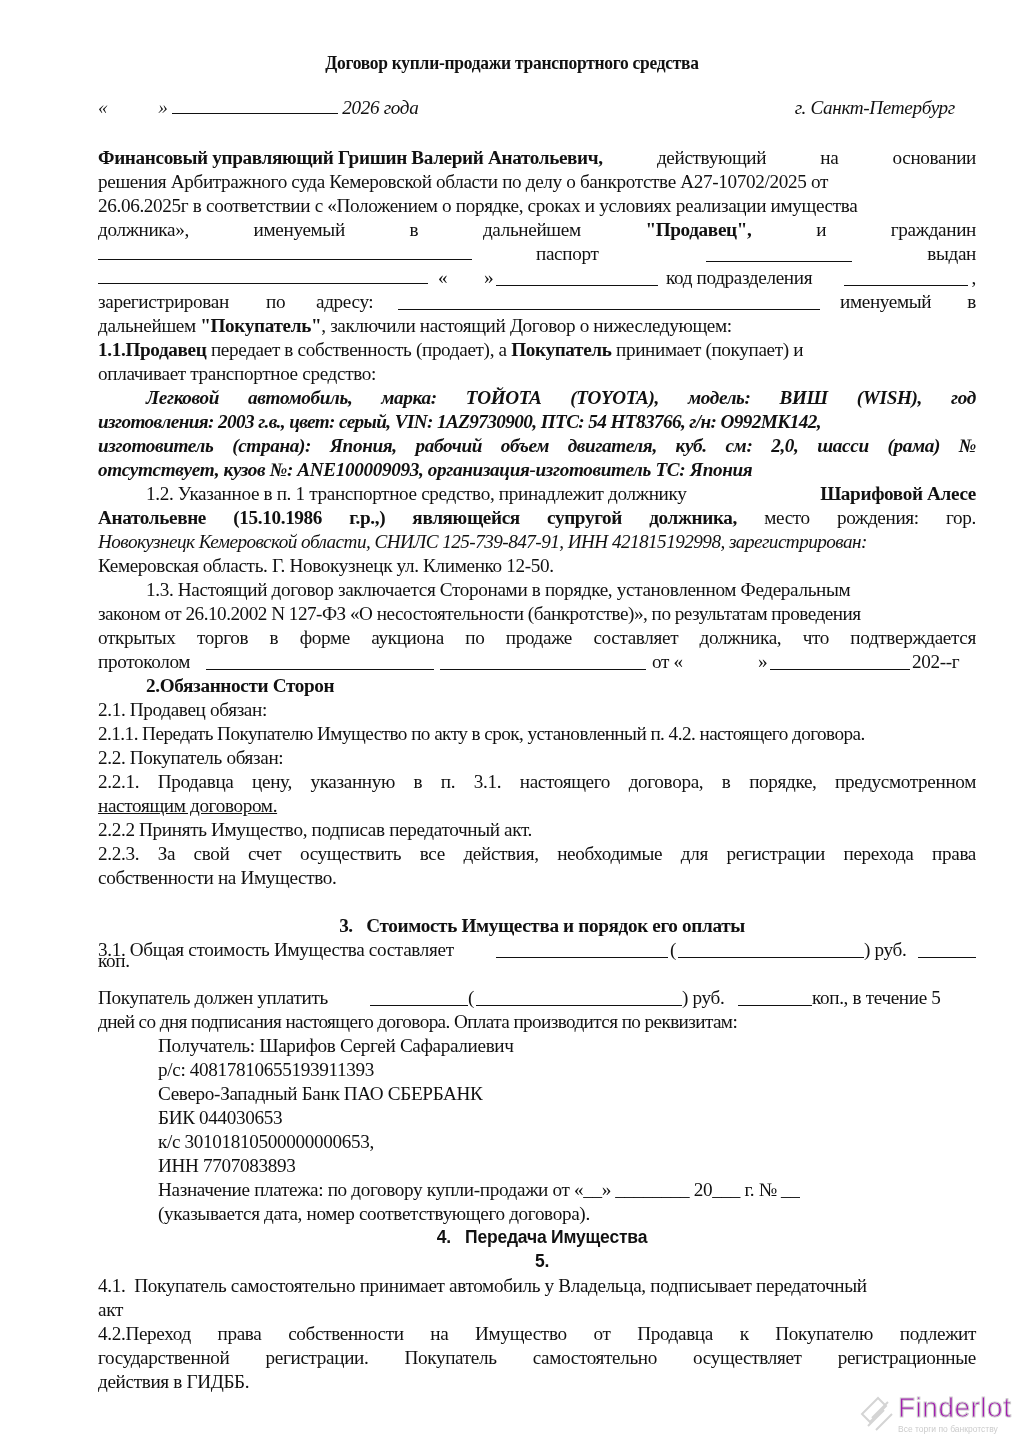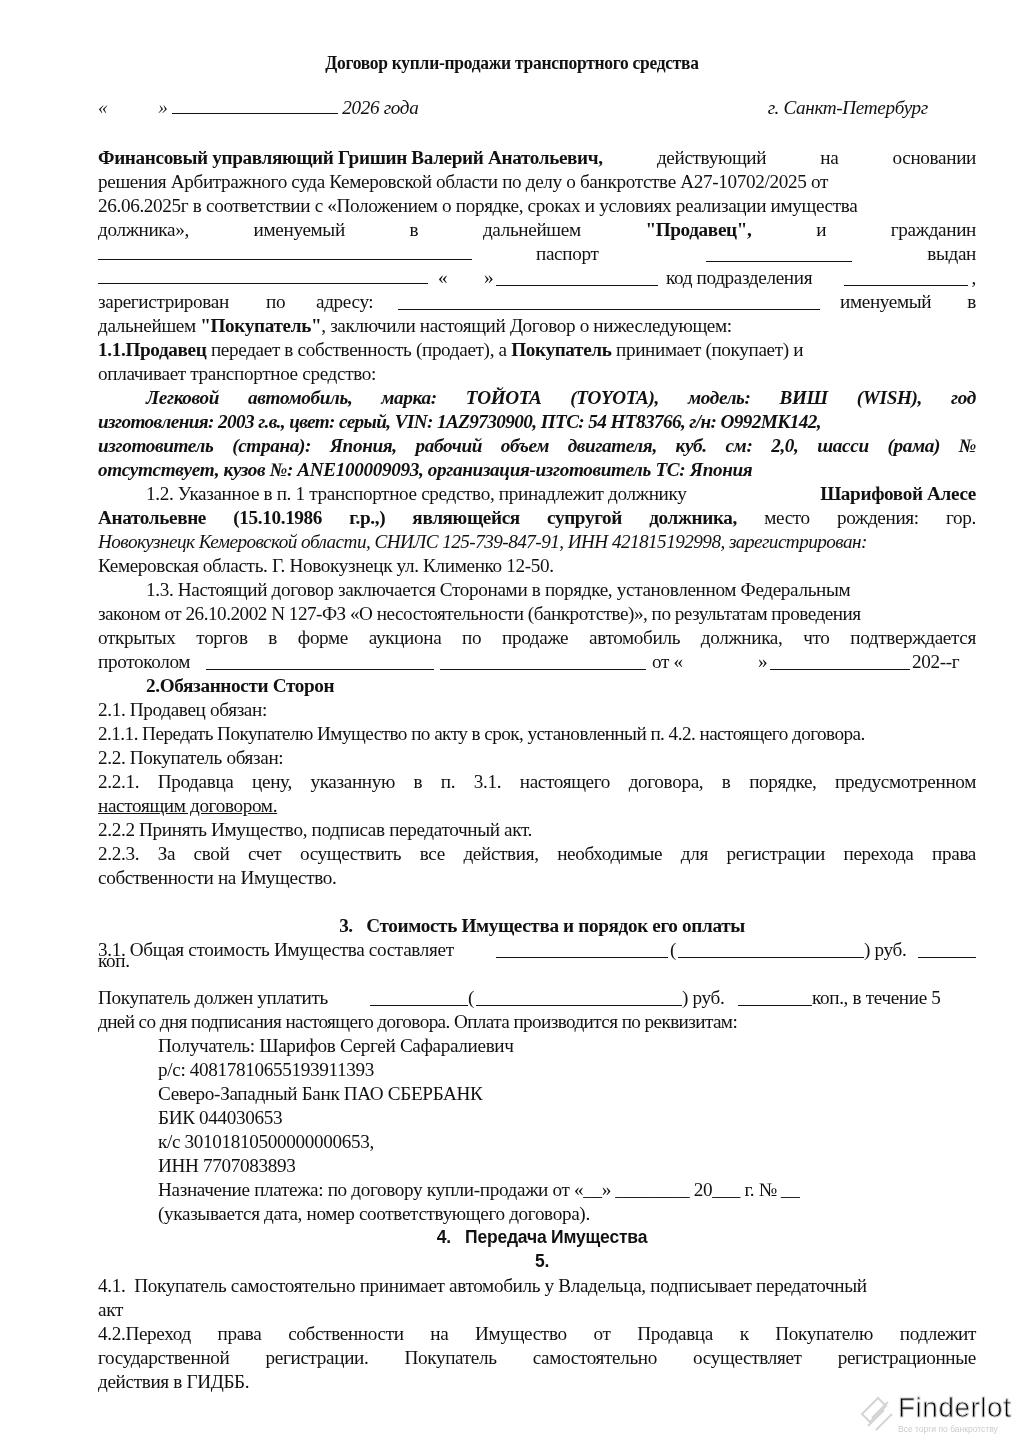--- a/index.html
+++ b/index.html
@@ -20,37 +20,37 @@
   .i { font-style: italic; }
   .u { display: inline-block; border-bottom: 1px solid #111; height: 17px; vertical-align: baseline; }
   .title { position: absolute; left: 0; width: 1024px; top: 52px; text-align: center;
     font-size: 19px; font-weight: bold; letter-spacing: -0.3px; transform: scaleX(0.92); }
   .calibri { font-family: "Liberation Sans", "DejaVu Sans", sans-serif; font-weight: bold; font-size: 17.5px; letter-spacing: -0.2px; }
   .watermark {
     position: absolute; left: 858px; top: 1392px; width: 160px; height: 48px;
     color: #d9d9d9; font-family: "Liberation Sans", sans-serif;
   }
   .watermark .logo { position: absolute; left: 0; top: 4px; width: 38px; height: 36px; }
-  .watermark .name { position: absolute; left: 40px; top: 0px; font-size: 28px; letter-spacing: 0.5px; -webkit-text-stroke: 1px #cfcfcf; color: #000000; }
+  .watermark .name { position: absolute; left: 40px; top: 0px; font-size: 28px; letter-spacing: 0.5px; -webkit-text-stroke: 1px #cfcfcf; color: #a21caf; }
   .watermark .tag { position: absolute; left: 40px; top: 32px; font-size: 8.5px; color: #cccccc; white-space: nowrap; }
 </style>
 </head>
 <body>
 
 <div class="page">
 
   <div class="title">Договор купли-продажи транспортного средства</div>
 
   <div class="line i" style="top:96px;">
     <span>«</span>
     <span style="display:inline-block;width:42px;"></span>
     <span>»</span>
     <span class="u" style="width:166px;"></span>
     <span>2026 года</span>
-    <span style="position:absolute;right:48px;top:0;">г. Санкт-Петербург</span>
+    <span style="position:absolute;right:21px;top:0;">г. Санкт-Петербург</span>
   </div>
 
   <div class="line just" style="top:146px;">
     <span class="b">Финансовый управляющий Гришин Валерий Анатольевич,</span>
     <span>действующий</span>
     <span>на</span>
     <span>основании</span>
   </div>
   <div class="line" style="top:170px;">решения Арбитражного суда Кемеровской области по делу о банкротстве А27-10702/2025 от</div>
   <div class="line" style="top:194px;">26.06.2025г в соответствии с «Положением о порядке, сроках и условиях реализации имущества</div>
@@ -143,21 +143,21 @@
   <div class="line" style="top:578px;left:146px;width:830px;">1.3. Настоящий договор заключается Сторонами в порядке, установленном Федеральным</div>
   <div class="line" style="top:602px;letter-spacing:-0.5px;">законом от 26.10.2002 N 127-ФЗ «О несостоятельности (банкротстве)», по результатам проведения</div>
   <div class="line just" style="top:626px;">
     <span>открытых</span>
     <span>торгов</span>
     <span>в</span>
     <span>форме</span>
     <span>аукциона</span>
     <span>по</span>
     <span>продаже</span>
-    <span>автомобиль</span>
+    <span>составляет</span>
     <span>должника,</span>
     <span>что</span>
     <span>подтверждается</span>
   </div>
   <div class="line" style="top:650px;">
     <span>протоколом</span>
     <span class="u" style="position:absolute;left:108px;top:2px;width:228px;"></span>
     <span class="u" style="position:absolute;left:342px;top:2px;width:206px;"></span>
     <span style="position:absolute;left:554px;">от «</span>
     <span style="position:absolute;left:660px;">»</span>

